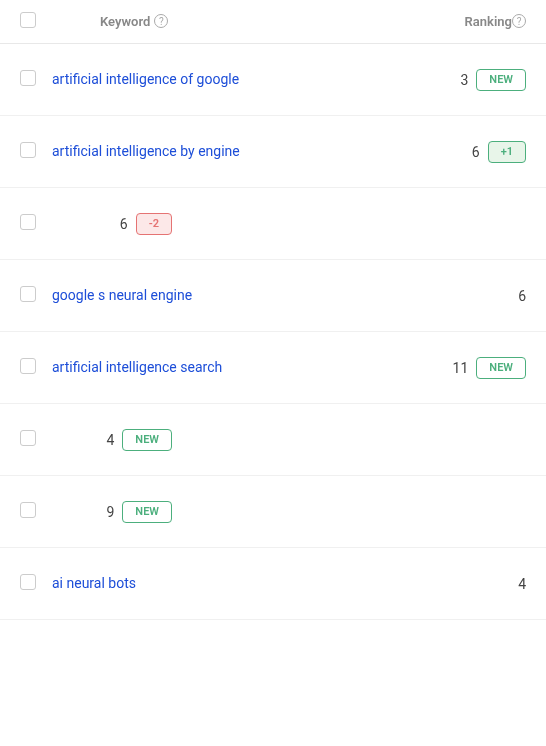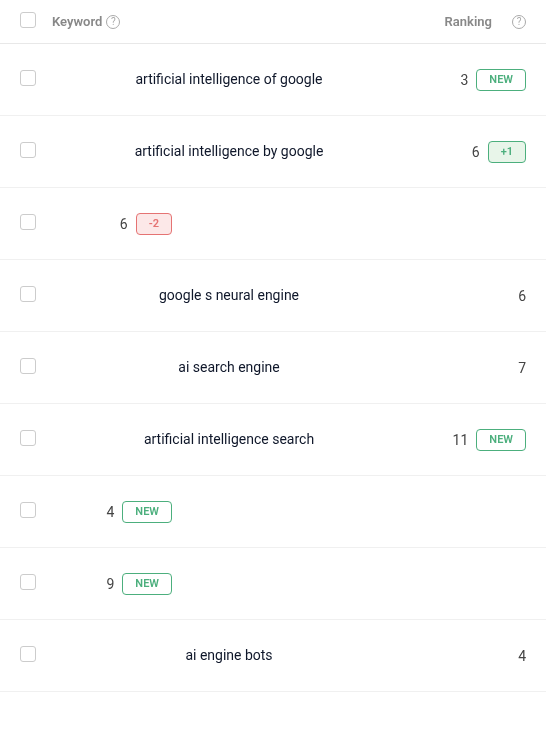--- a/index.html
+++ b/index.html
@@ -33,34 +33,34 @@
       width: 32px;
       flex-shrink: 0;
     }
 
     .header-keyword {
       flex: 1;
       font-size: 13px;
       font-weight: 600;
       color: #888;
       display: flex;
-      align-items: center;
       gap: 4px;
+      margin-left: 48px;
     }
 
     .header-ranking {
       width: 120px;
       text-align: right;
       font-size: 13px;
       font-weight: 600;
       color: #888;
       display: flex;
-      align-items: center;
+      align-items: flex-start;
       justify-content: flex-end;
-      gap: 20px;
+      gap: 0;
     }
 
     .help-icon {
       display: inline-flex;
       align-items: center;
       justify-content: center;
       width: 14px;
       height: 14px;
       border: 1px solid #aaa;
       border-radius: 50%;
@@ -79,23 +79,22 @@
     }
 
     .row-checkbox {
       width: 32px;
       flex-shrink: 0;
     }
 
     .row-keyword {
       flex: 1;
       font-size: 14px;
-      color: #0f172a;
+      color: #1d4ed8;
       line-height: 1.4;
-      text-align: center;
     }
 
     .row-ranking {
       width: 120px;
       display: flex;
       align-items: center;
       justify-content: flex-end;
       gap: 8px;
       font-size: 14px;
       color: #444;
@@ -174,21 +173,21 @@
       <div class="row-keyword">artificial intelligence of google</div>
       <div class="row-ranking">
         <span>3</span>
         <span class="badge badge-new">NEW</span>
       </div>
     </div>
       <div class="table-row">
       <div class="row-checkbox">
         <input type="checkbox" style="">
       </div>
-      <div class="row-keyword">artificial intelligence by google</div>
+      <div class="row-keyword">artificial intelligence by engine</div>
       <div class="row-ranking">
         <span>6</span>
         <span class="badge badge-positive">+1</span>
       </div>
     </div>
       <div class="table-row">
       <div class="row-checkbox">
         <input type="checkbox" style="">
       </div>
       <div class="row-ranking">
@@ -203,30 +202,20 @@
       <div class="row-keyword">google s neural engine</div>
       <div class="row-ranking">
         <span>6</span>
 
       </div>
     </div>
       <div class="table-row">
       <div class="row-checkbox">
         <input type="checkbox" style="">
       </div>
-      <div class="row-keyword">ai search engine</div>
-      <div class="row-ranking">
-        <span>7</span>
-
-      </div>
-    </div>
-      <div class="table-row">
-      <div class="row-checkbox">
-        <input type="checkbox" style="">
-      </div>
       <div class="row-keyword">artificial intelligence search</div>
       <div class="row-ranking">
         <span>11</span>
         <span class="badge badge-new">NEW</span>
       </div>
     </div>
       <div class="table-row">
       <div class="row-checkbox">
         <input type="checkbox" style="">
       </div>
@@ -241,20 +230,20 @@
       </div>
       <div class="row-ranking">
         <span>9</span>
         <span class="badge badge-new">NEW</span>
       </div>
     </div>
       <div class="table-row">
       <div class="row-checkbox">
         <input type="checkbox" style="">
       </div>
-      <div class="row-keyword">ai engine bots</div>
+      <div class="row-keyword">ai neural bots</div>
       <div class="row-ranking">
         <span>4</span>
 
       </div>
     </div>
     </div>
 </div>
 
 </body></html>

